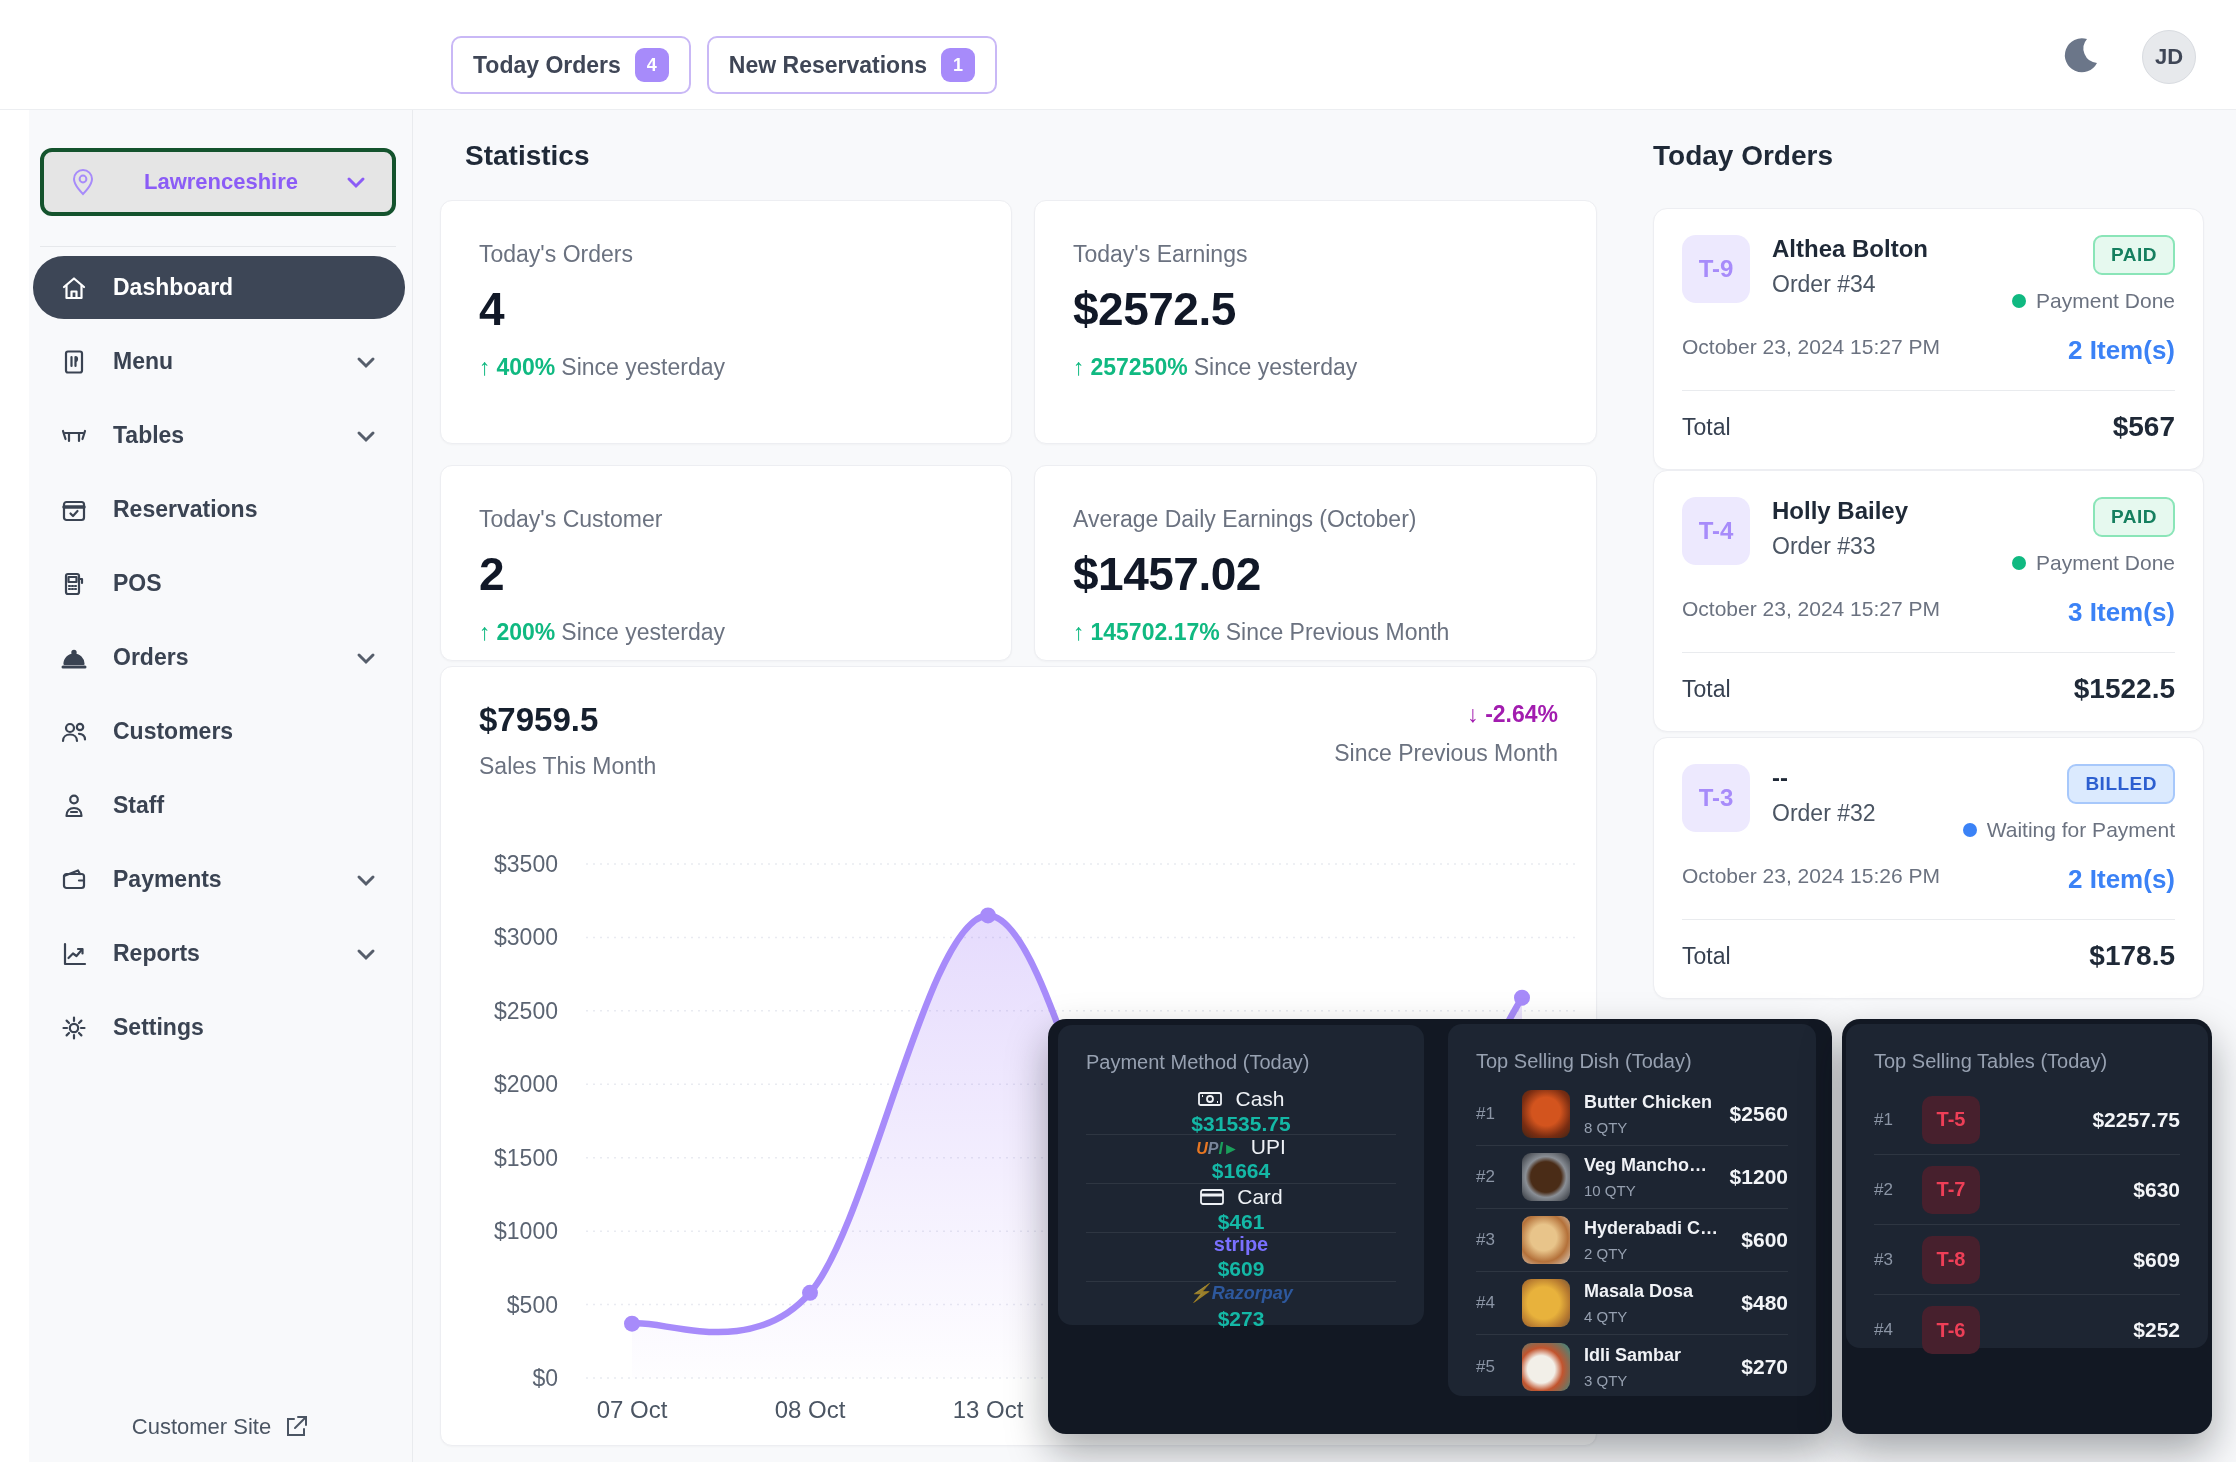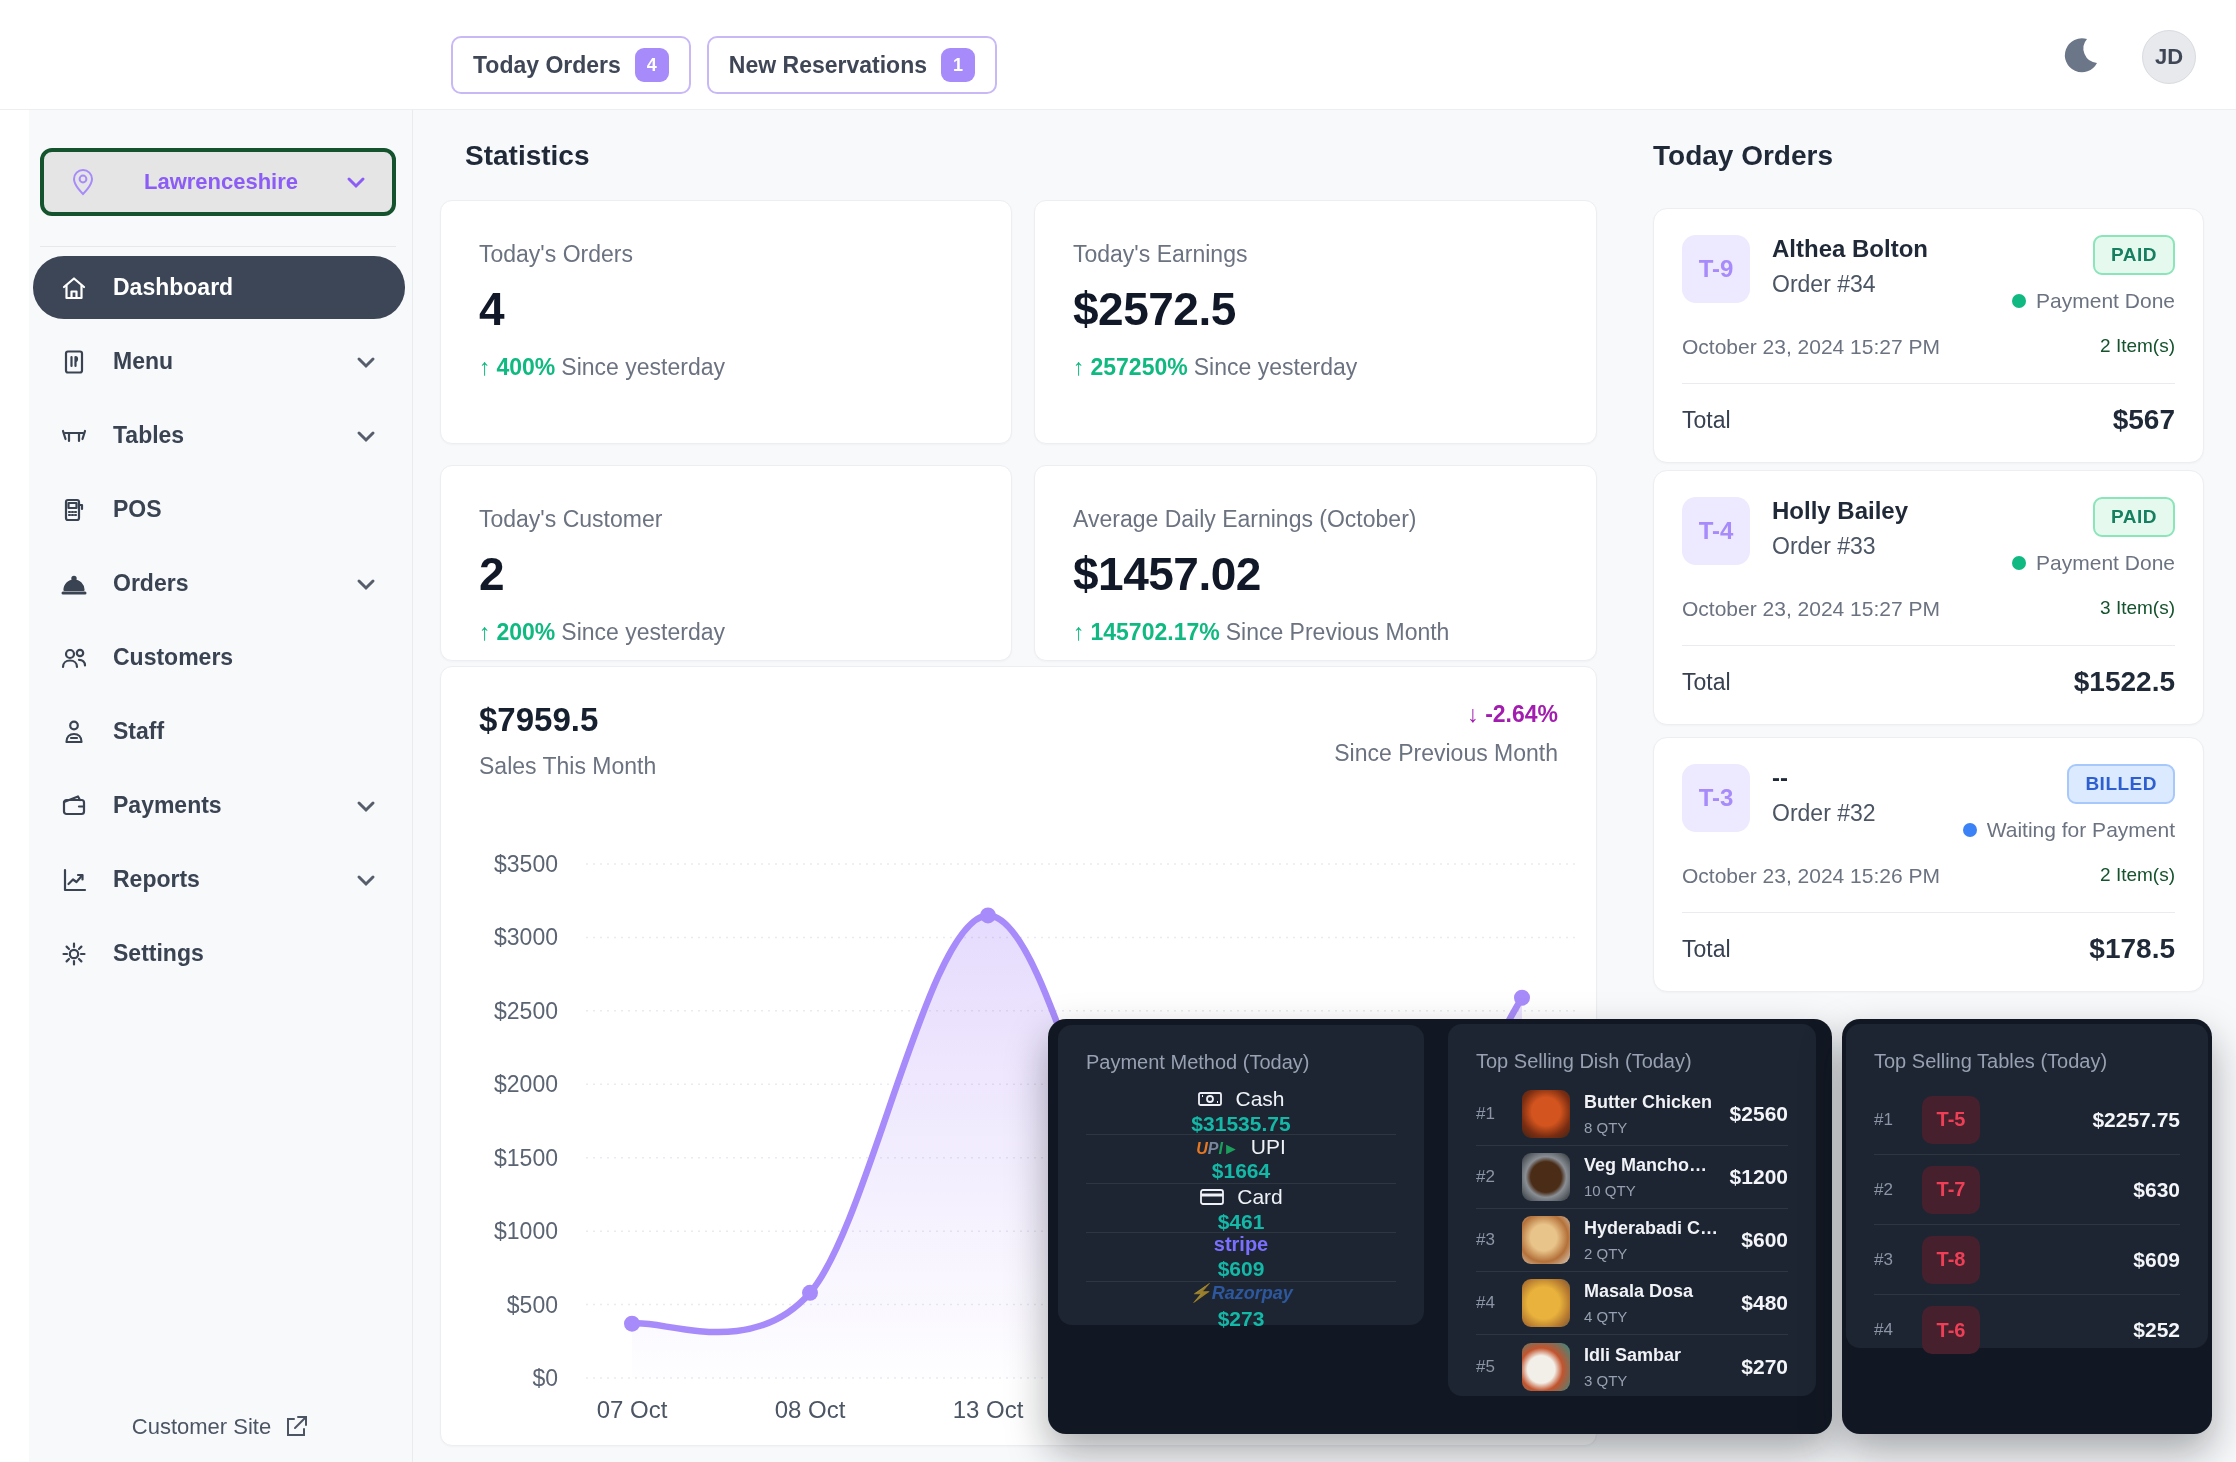--- a/index.html
+++ b/index.html
@@ -68,21 +68,21 @@
   .oc-ordno { font-size:23px; color:#4b5563; margin-top:8px; }
   .oc-statuswrap { text-align:right; }
   .status-badge { display:inline-block; font-size:19px; font-weight:800; padding:7px 16px; border-radius:9px; letter-spacing:.5px; }
   .status-badge.paid { background:#e6f9ef; border:2px solid #8ae5b8; color:#157f5f; }
   .status-badge.billed { background:#dbeafe; border:2px solid #a7c8fb; color:#2d5fd0; }
   .oc-note { margin-top:14px; font-size:21px; color:#6b7280; display:flex; align-items:center; gap:10px; justify-content:flex-end; }
   .dot { width:14px; height:14px; border-radius:50%; display:inline-block; }
   .dot.green { background:#10b981; } .dot.blue { background:#3b82f6; }
   .oc-row2 { display:flex; justify-content:space-between; margin-top:22px; align-items:flex-start; }
   .oc-date { font-size:21px; color:#6b7280; }
-  .oc-items { font-size:19px; font-weight:400; color:#14532d; }
+  .oc-items { font-size:26px; font-weight:700; color:#3b82f6; }
   .oc-sep { height:1px; background:#e9ebee; margin:24px 0 20px; }
   .oc-row3 { display:flex; justify-content:space-between; align-items:center; }
   .oc-total-lbl { font-size:23px; color:#374151; }
   .oc-total-val { font-size:28px; font-weight:800; color:#1f2937; }
 
   
   .ovl { position:absolute; top:1019px; height:415px; background:#121823; border-radius:18px; box-shadow:0 18px 40px rgba(10,14,20,.35); }
   .ovl-a { left:1048px; width:784px; }
   .ovl-b { left:1842px; width:370px; }
   .ovl-card { position:absolute; background:#1d2532; border-radius:14px; }
@@ -195,20 +195,31 @@
               <path d="M10 12 V20 M20 12 V20"></path>
               <path d="M4 10 L6.5 18 M26 10 L23.5 18"></path>
             </svg>
           </span>
     <span class="nav-label">Tables</span>
     <span class="chev">
             <svg width="26" height="26" viewBox="0 0 26 26" fill="none" stroke="#3a4352" stroke-width="3" stroke-linecap="round">
               <path d="M6 10 L13 17 L20 10"></path>
             </svg>
           </span>
+  </div>
+        <div class="nav-item ">
+    <span>
+            <svg width="30" height="30" viewBox="0 0 30 30" fill="none" stroke="#3a4352" stroke-width="2.2" stroke-linecap="round" stroke-linejoin="round">
+              <rect x="5" y="7" width="20" height="18" rx="2.5"></rect>
+              <path d="M5 12 H25" stroke-width="3.5"></path>
+              <path d="M11.5 18.5 L14 21 L18.5 16"></path>
+            </svg>
+          </span>
+    <span class="nav-label">Reservations</span>
+
   </div>
         <div class="nav-item ">
     <span>
             <svg width="30" height="30" viewBox="0 0 30 30" fill="none" stroke="#3a4352" stroke-width="2.2" stroke-linecap="round" stroke-linejoin="round">
               <rect x="7" y="5" width="13" height="20" rx="2"></rect>
               <rect x="9.5" y="8" width="8" height="5"></rect>
               <path d="M10 17 H11 M13 17 H14 M16 17 H17 M10 20 H11 M13 20 H14 M16 20 H17"></path>
               <path d="M20 10 H23 V14"></path>
             </svg>
           </span>

